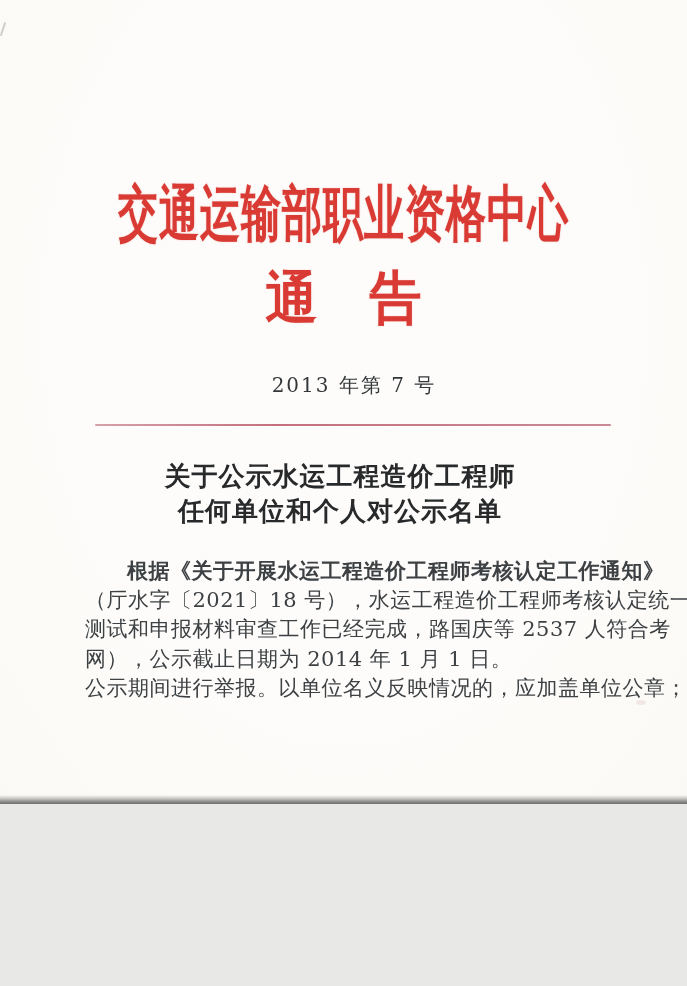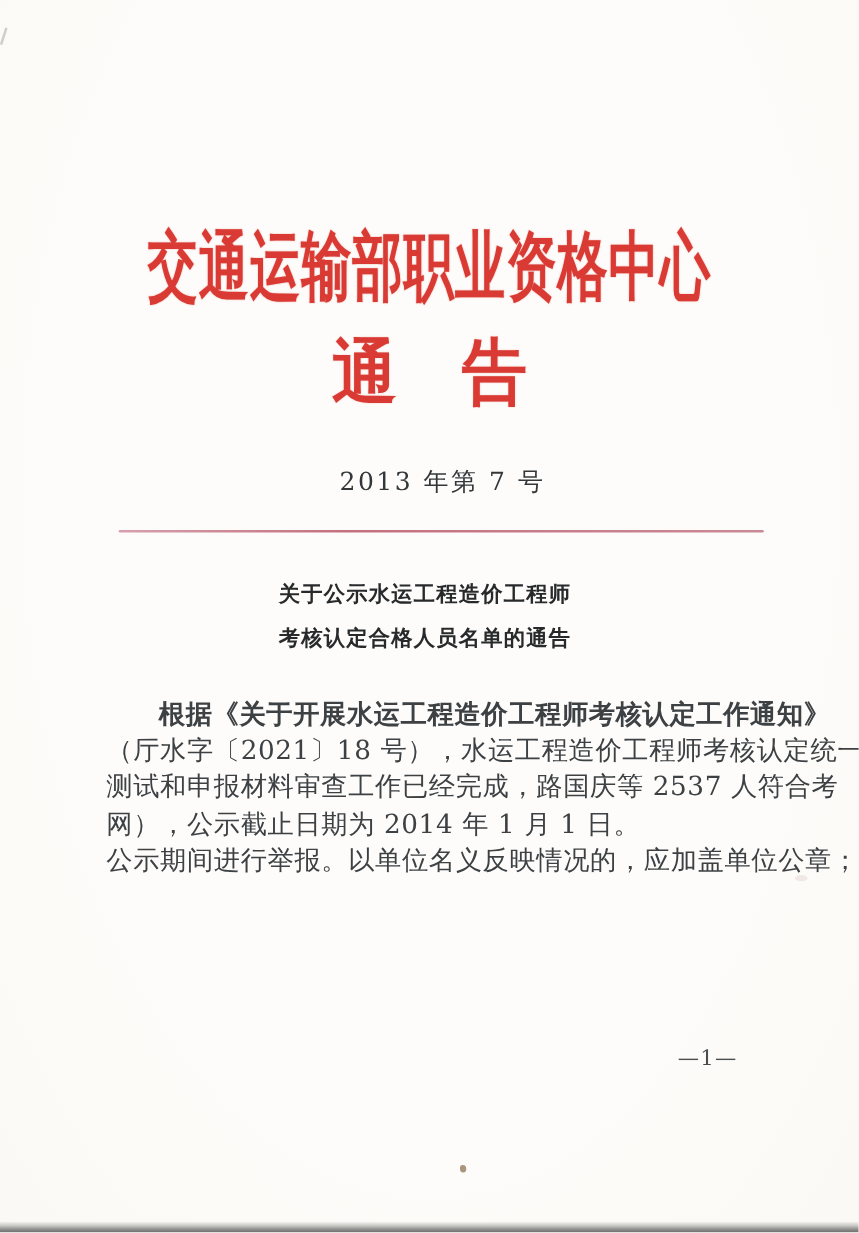--- a/index.html
+++ b/index.html
@@ -1,20 +1,20 @@
 <!DOCTYPE html>
 <html><head>
 <meta charset="utf-8">
 <style>
   * { margin: 0; padding: 0; box-sizing: border-box; }
   html, body { background: #e8e8e6; }
   .page {
     position: relative;
     width: 687px;
-    height: 986px;
+    height: 804px;
     margin: 0 auto;
     background: #fcfbf8;
     background-image: radial-gradient(ellipse at 50% 40%, #fdfcfa 60%, #faf9f5 100%);
     overflow: hidden;
     font-family: "DejaVu Serif", "Liberation Serif", serif;
   }
 
   
   .masthead {
     position: absolute;
@@ -67,21 +67,21 @@
     background: linear-gradient(to right, #d6a0ab, #c4707f 35%, #c87e8c 70%, #c98a95);
     border-radius: 1px;
   }
 
   .notice-title {
     position: absolute;
     top: 459px;
     left: 85px;
     right: 92px;
     text-align: center;
-    font-size: 17px;
+    font-size: 26px;
     font-weight: bold;
     color: #27292b;
     line-height: 35px;
     letter-spacing: 1px;
   }
 
   .notice-body {
     position: absolute;
     top: 556px;
     left: 85px;
@@ -158,21 +158,21 @@
   <div class="masthead">交通运输部职业资格中心</div>
 
   <div class="notice-type">通　告</div>
 
   <div class="doc-number">2013 年第 7 号</div>
 
   <div class="red-rule"></div>
 
   <div class="notice-title">
     <div>关于公示水运工程造价工程师</div>
-    <div>考核认定合格人员名单的通告</div>
+    <div>任何单位和个人对公示名单</div>
   </div>
 
   <div class="notice-body">
     <div class="line first">根据《关于开展水运工程造价工程师考核认定工作通知》</div>
     <div class="line">（厅水字〔2021〕18 号），水运工程造价工程师考核认定统一</div>
     <div class="line">测试和申报材料审查工作已经完成，路国庆等 2537 人符合考</div>
     <div class="line para-end">网），公示截止日期为 2014 年 1 月 1 日。</div>
     <div class="line">公示期间进行举报。以单位名义反映情况的，应加盖单位公章；</div>
   </div>
 

